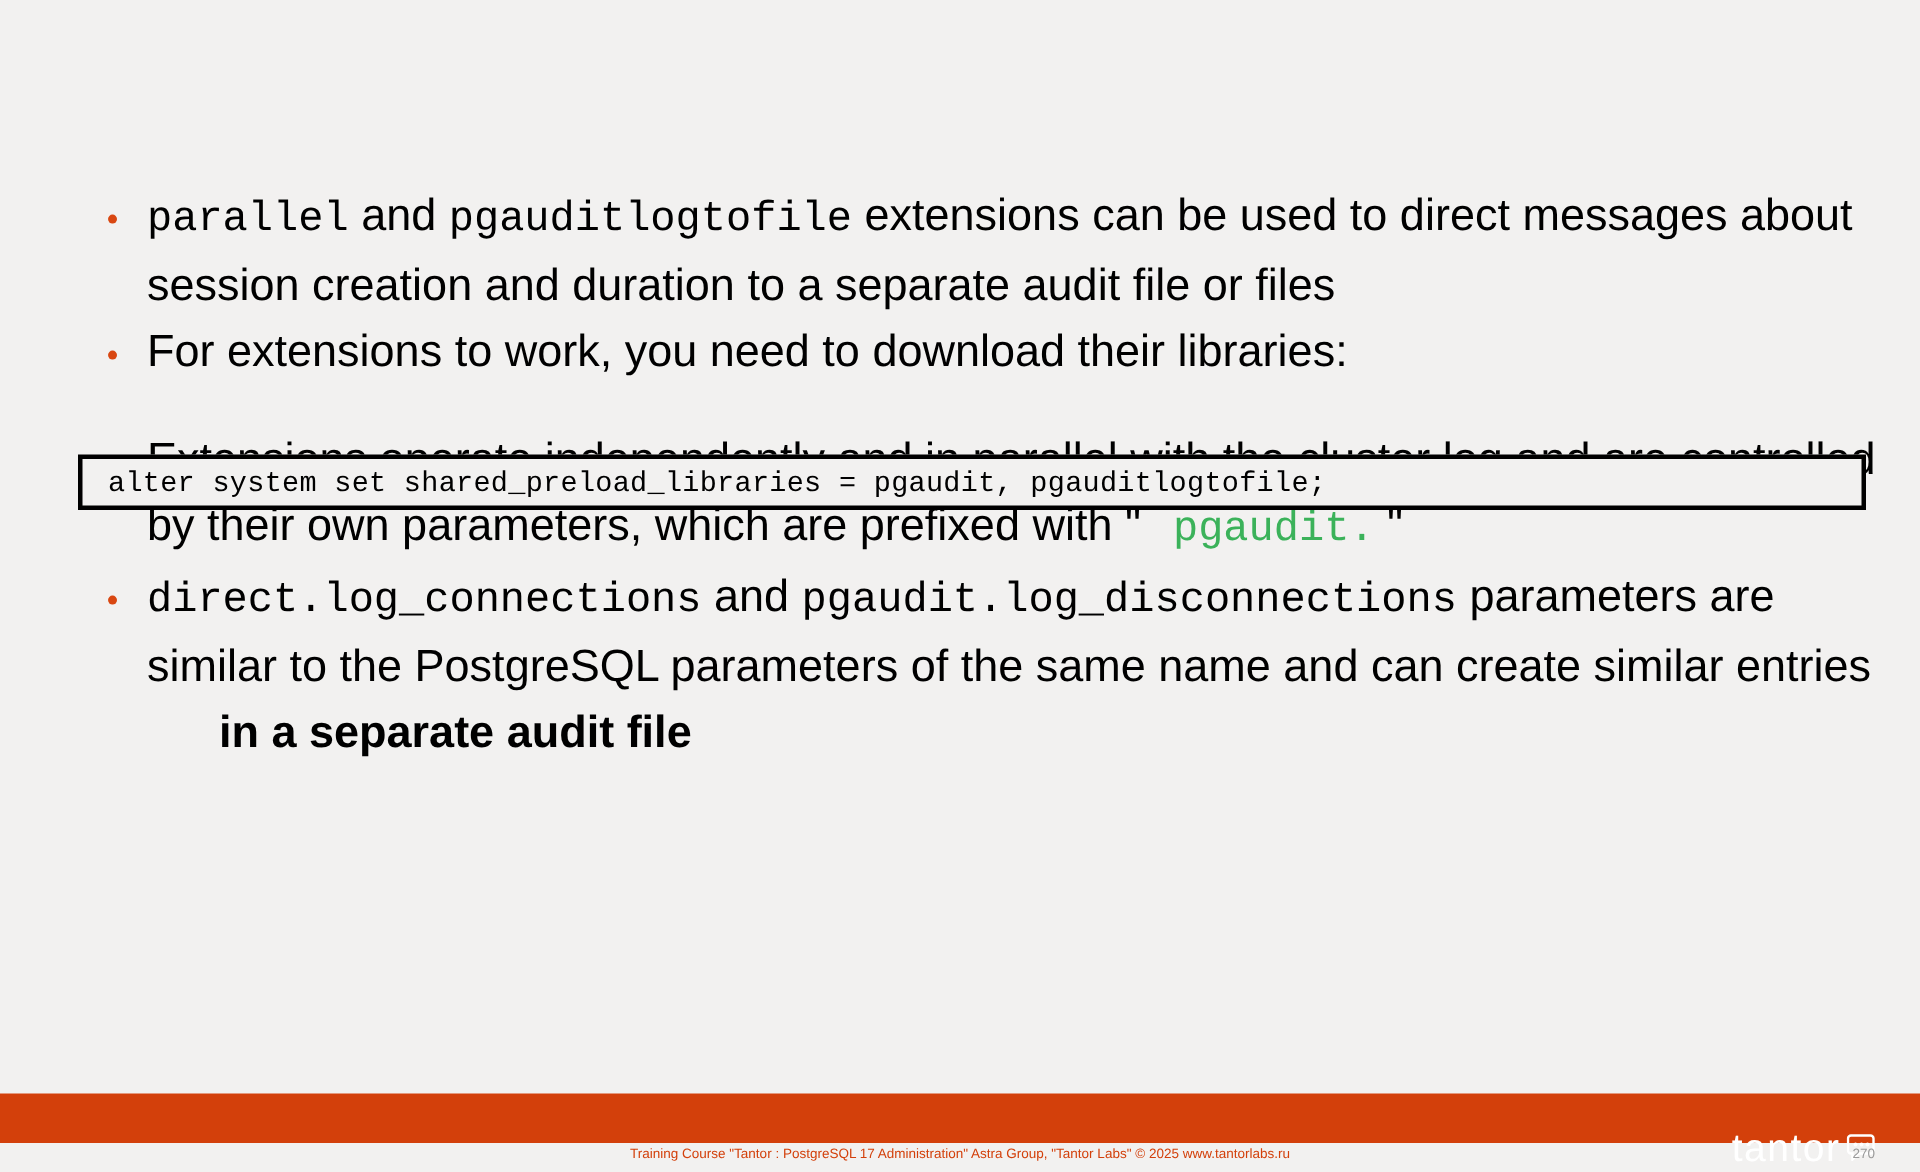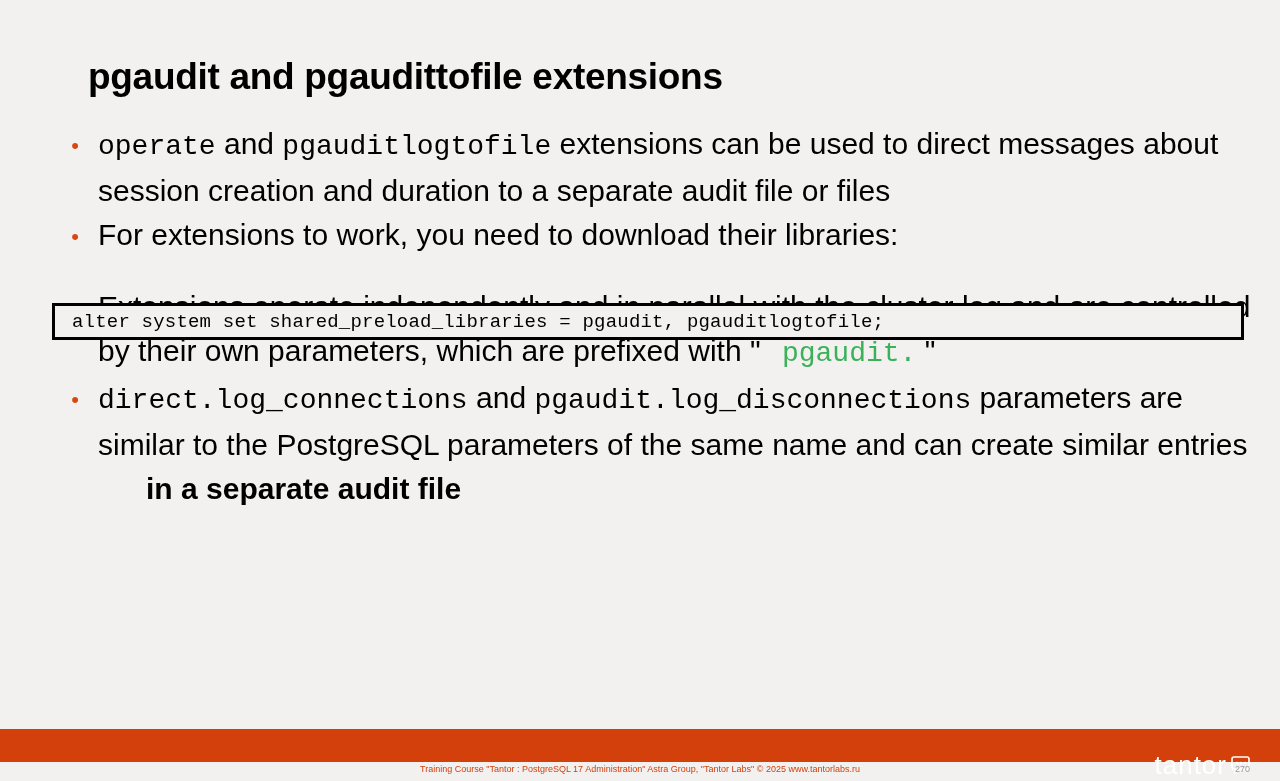--- a/index.html
+++ b/index.html
@@ -137,28 +137,27 @@
     margin-left: 4px;
     position: relative;
     top: -6px;
   }
 </style>
 </head>
 <body>
 
 <div class="slide">
 
-  <div class="title">pgaudit and pgaudittofile extensions</div>
 
   <div class="body-area">
 
     <div class="bullet-row" style="margin-bottom:0;">
       <div class="bullet-dot">•</div>
       <div class="bullet-text">
-        <span class="mono">operate</span><span> and </span><span class="mono">pgauditlogtofile</span><span> extensions can be used to direct messages about session creation and duration to a separate audit file or files</span>
+        <span class="mono">parallel</span><span> and </span><span class="mono">pgauditlogtofile</span><span> extensions can be used to direct messages about session creation and duration to a separate audit file or files</span>
       </div>
     </div>
 
     <div class="bullet-row" style="margin-bottom:26px;">
       <div class="bullet-dot">•</div>
       <div class="bullet-text">
         <span>For extensions to work, you need to download their libraries:</span>
       </div>
     </div>
 

